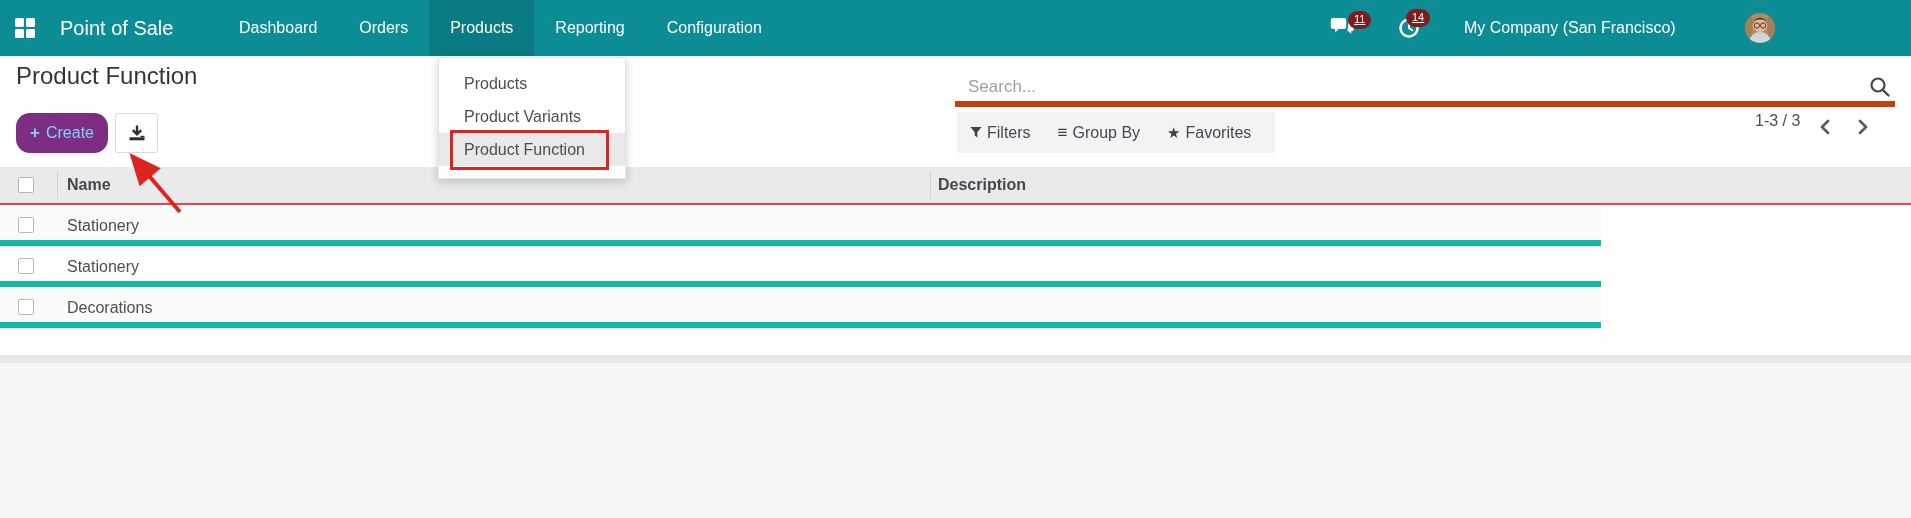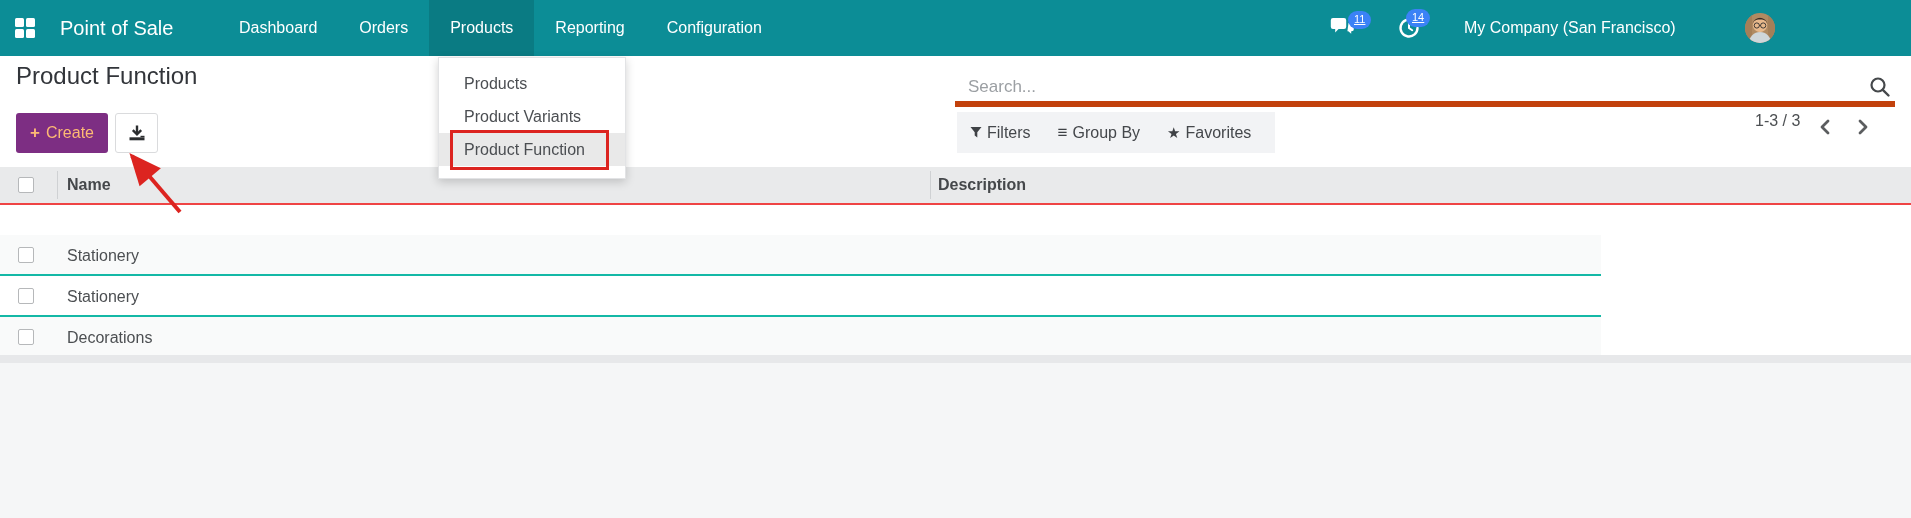--- a/index.html
+++ b/index.html
@@ -8,33 +8,33 @@
 
   
   .navbar { position:absolute; left:0; top:0; width:1911px; height:56px; background:#0c8d96; z-index:40; }
   .apps-btn { position:absolute; left:14px; top:17px; width:22px; height:22px; cursor:pointer; }
   .brand { position:absolute; left:60px; top:0; height:56px; line-height:56px; color:#fff; font-size:20px; }
   .menu { position:absolute; left:218px; top:0; height:56px; display:flex; }
   .menu-item { height:56px; line-height:56px; padding:0 21px; color:#fff; font-size:16px; cursor:pointer; }
   .menu-item.active { background:rgba(0,0,0,0.12); }
   .nav-icon-btn { position:absolute; top:0; height:56px; width:44px; cursor:pointer; }
   .nav-icon-btn svg { position:absolute; left:4px; top:17px; }
-  .badge { position:absolute; background:#3b82f6; color:#fff; font-size:11px; line-height:17px; height:18px; min-width:18px; padding:0 6px; border-radius:10px; text-align:center;text-decoration:underline; }
+  .badge { position:absolute; background:#7f1d1d; color:#fff; font-size:11px; line-height:17px; height:18px; min-width:18px; padding:0 6px; border-radius:10px; text-align:center;text-decoration:underline; }
   .company-name, .user-name { position:absolute; top:0; height:56px; line-height:56px; color:#fff; font-size:16px; cursor:pointer; }
   .avatar { position:absolute; left:1745px; top:13px; width:30px; height:30px; border-radius:50%; overflow:hidden; cursor:pointer; }
 
   
   .dropdown { position:absolute; left:438px; top:57px; width:188px; height:122px; background:#fff; border:1px solid #e2e3e5; box-shadow:0 3px 9px rgba(0,0,0,0.18); z-index:50; padding-top:9px; }
   .dropdown-item { height:33px; line-height:33px; padding-left:25px; font-size:16px; color:#4b4e52; cursor:pointer; }
   .dropdown-item.hovered { background:#e9e9e9; }
   .annot-box { position:absolute; left:450px; top:130px; width:159px; height:40px; border:3px solid #dc2420; z-index:60; pointer-events:none; }
 
   
   .page-title { position:absolute; left:16px; top:62px; font-size:24px; color:#32353a; }
-  .btn-create { position:absolute; left:16px; top:113px; width:92px; height:40px; background:#7d2e83; color:#fdba74; border:none; border-radius:3px; font-size:16px; font-family:"Liberation Sans",sans-serif; cursor:pointer; }
+  .btn-create { position:absolute; left:16px; top:113px; width:92px; height:40px; background:#7d2e83; color:#7dd3fc; border:none; border-radius:14px; font-size:16px; font-family:"Liberation Sans",sans-serif; cursor:pointer; }
   .btn-create .plus { font-weight:700; font-size:17px; margin-right:6px; }
   .btn-export { position:absolute; left:115px; top:113px; width:43px; height:40px; background:#fff; border:1px solid #dadbdd; border-radius:3px; cursor:pointer; }
   .btn-export svg { position:absolute; left:12px; top:11px; }
 
   .search-wrap { position:absolute; left:955px; top:68px; width:940px; height:39px; border-bottom:6px solid #c2410c; }
   .search-input { position:absolute; left:0; top:0; width:900px; height:38px; border:none; outline:none; background:transparent; font-size:17px; color:#3c3f42; padding-left:13px; font-family:"Liberation Sans",sans-serif; }
   .search-input::placeholder { color:#9b9fa3; }
   .search-icon-btn { position:absolute; right:2px; top:8px; width:24px; height:24px; cursor:pointer; }
 
   .filter-bar { position:absolute; left:957px; top:112px; width:318px; height:41px; background:#f2f3f5; display:flex; align-items:center; padding-left:13px; }
@@ -45,21 +45,21 @@
   .pager { position:absolute; top:112px; left:1755px; height:41px; display:flex; }
   .pager-range { font-size:16px; color:#4c4f52; cursor:pointer; }
   .pager-btn { width:30px; height:30px; margin-left:9px; cursor:pointer; display:flex; align-items:center; justify-content:center; }
 
   
   .thead { position:absolute; left:0; top:167px; width:1911px; height:38px; background:#e9eaeb; border-bottom:2px solid #ef4444; }
   .th { position:absolute; top:0; height:36px; line-height:36px; font-size:16px; font-weight:700; color:#45484b; cursor:pointer; }
   .th-name { left:67px; } .th-desc { left:938px; }
   .col-sep { position:absolute; top:4px; width:1px; height:28px; background:#cfd1d3; }
   .checkbox { position:absolute; left:18px; width:16px; height:16px; border:1px solid #b6b8ba; border-radius:2px; background:#fff; cursor:pointer; }
-  .trow { position:absolute; left:0; width:1601px; height:41px; border-bottom:2px solid #14b8a6; cursor:pointer;margin-top:30px; }
+  .trow { position:absolute; left:0; width:1601px; height:41px; border-bottom:6px solid #14b8a6; cursor:pointer; }
   .trow.odd { background:#f9fafa; } .trow.even { background:#fff; }
   .cell-name { position:absolute; left:67px; top:0; height:41px; line-height:41px; font-size:16px; color:#4c4f52; }
   .cell-desc { position:absolute; left:938px; top:0; height:41px; line-height:41px; font-size:16px; color:#4c4f52; }
 
   .bottom-band { position:absolute; left:0; top:355px; width:1911px; height:8px; background:#e7e8ea; }
   .bottom-area { position:absolute; left:0; top:363px; width:1911px; height:155px; background:#f5f6f7; }
 
   .annot-arrow { position:absolute; left:0; top:0; width:1911px; height:518px; z-index:70; pointer-events:none; }
 </style>
 </head>

